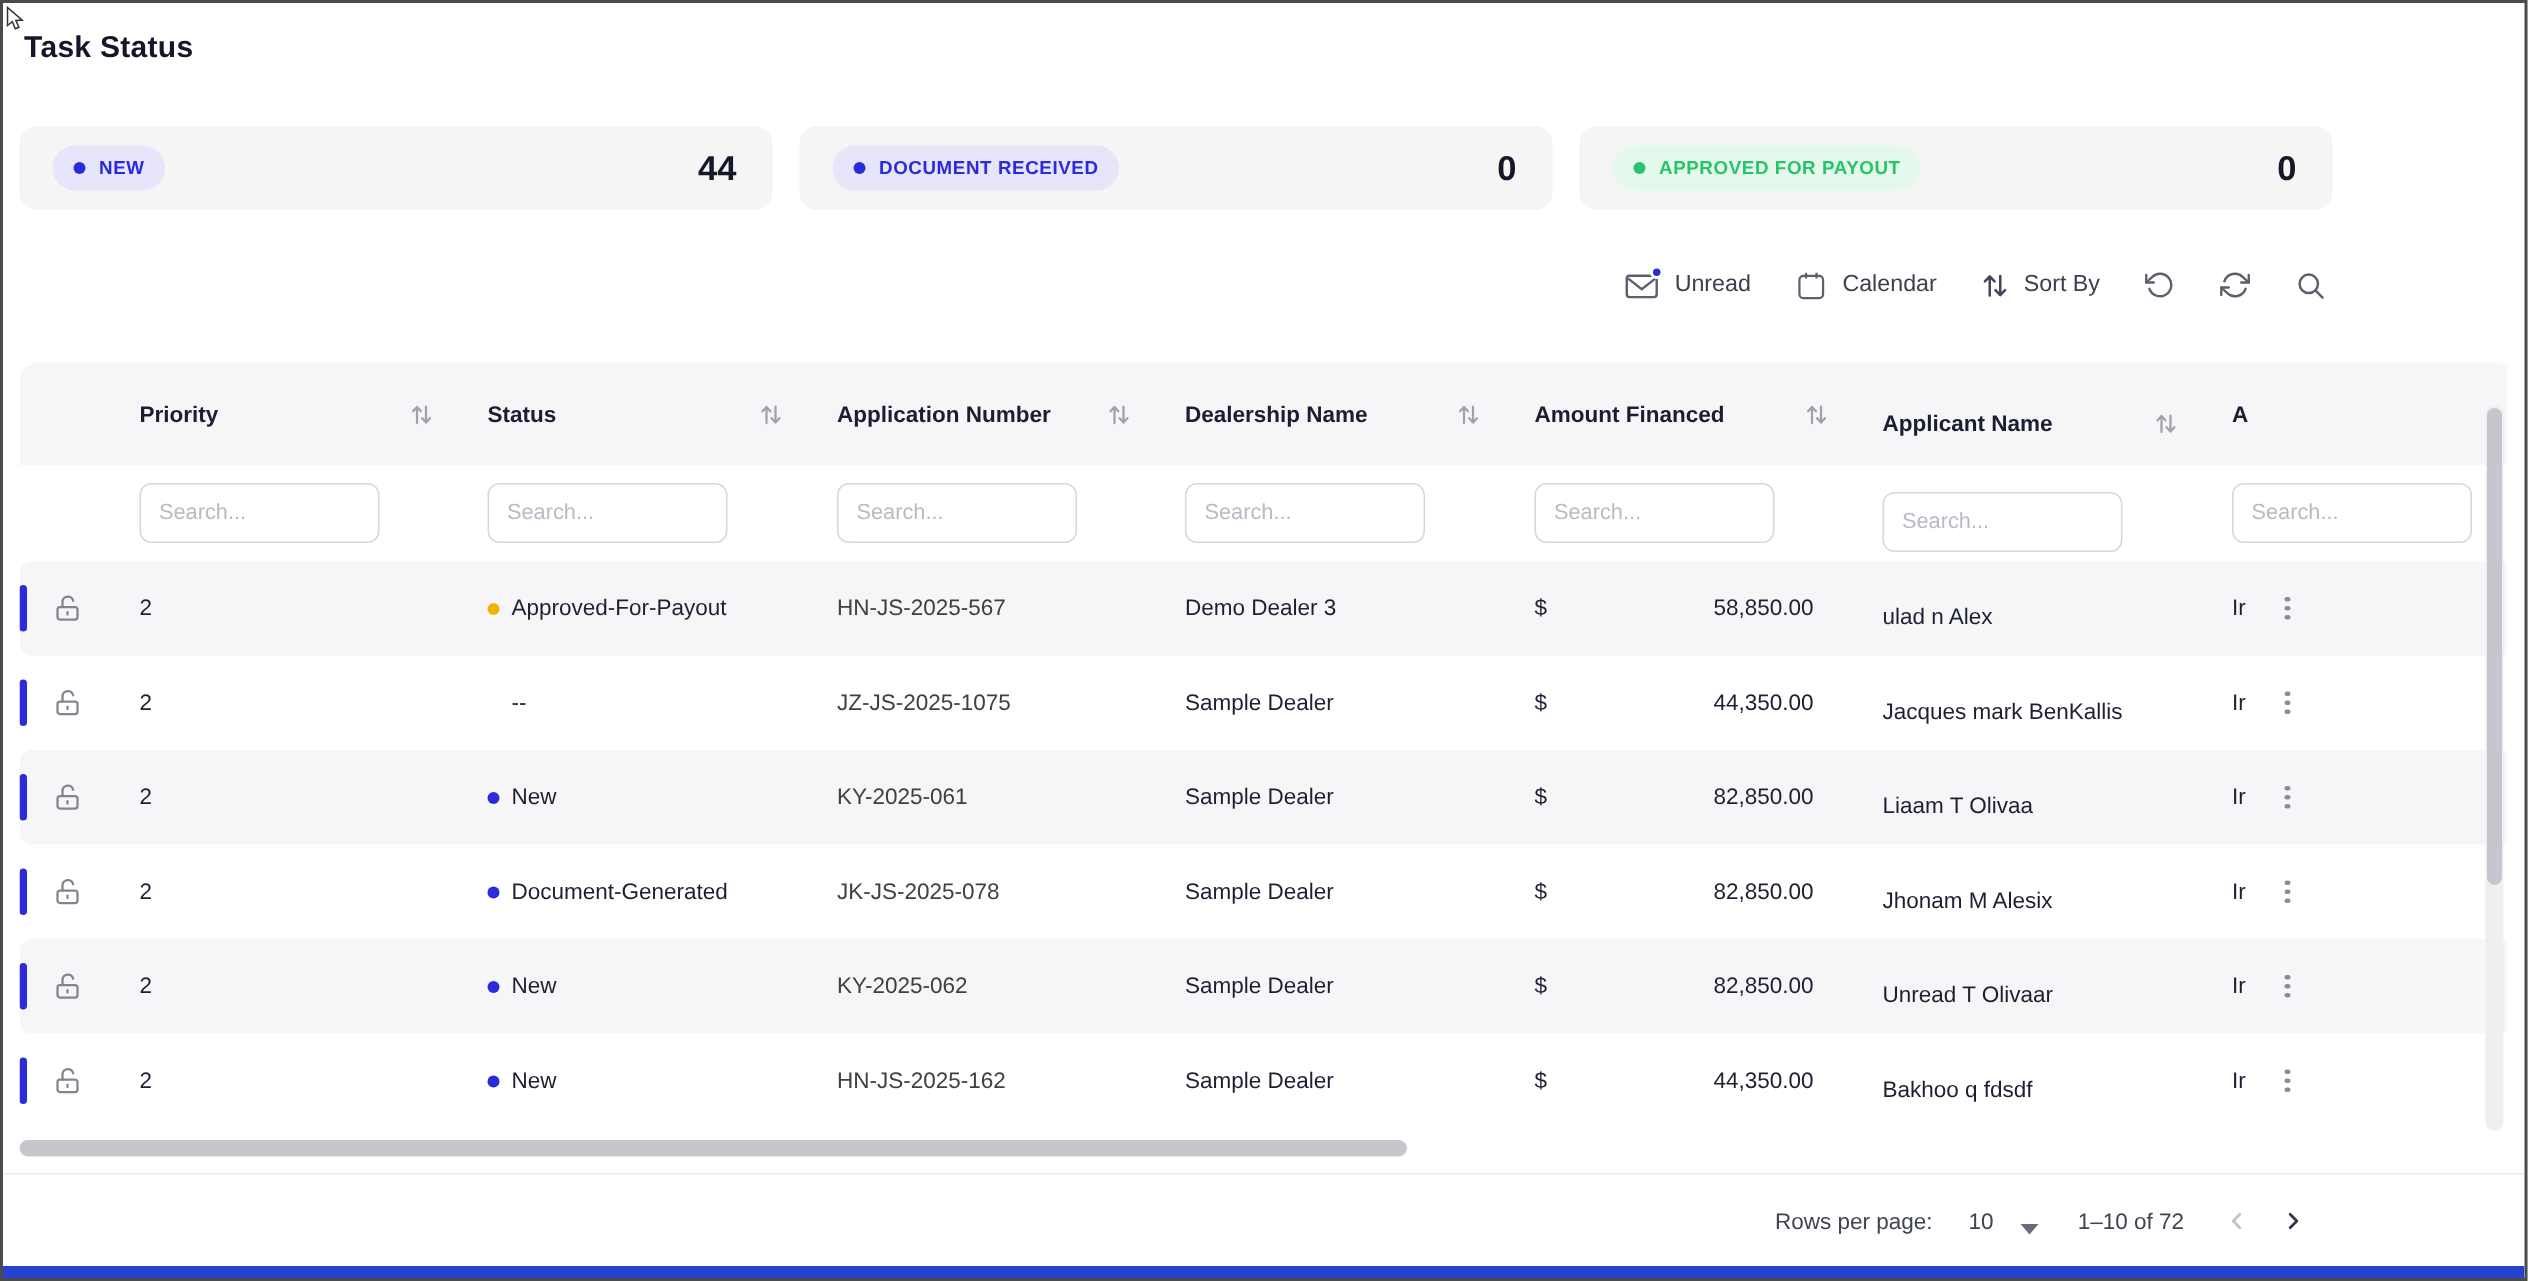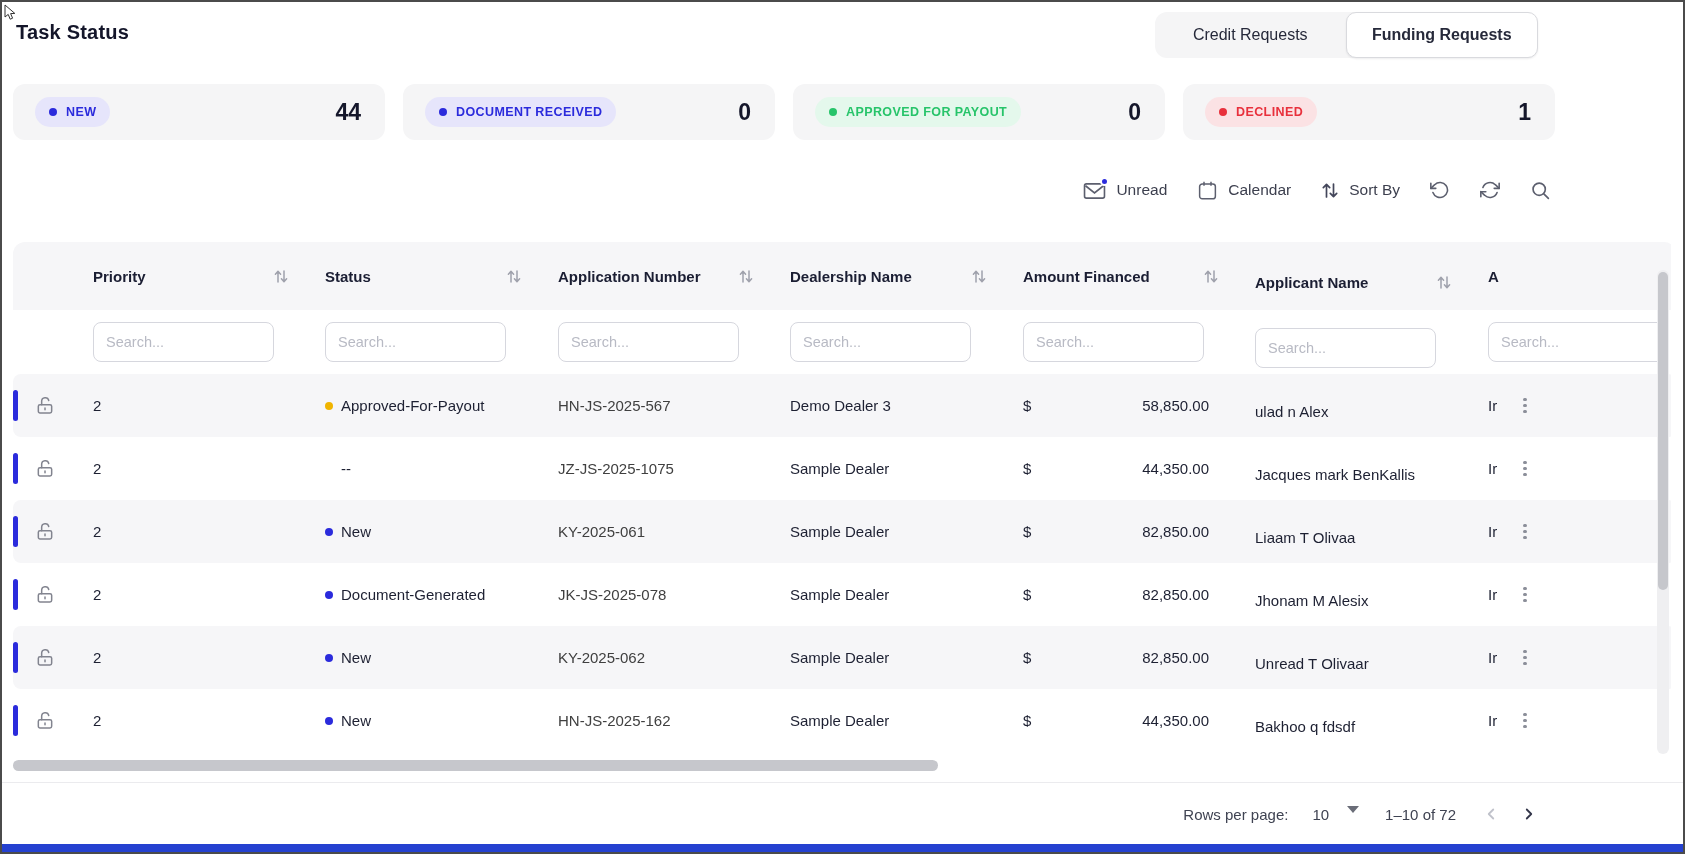--- a/index.html
+++ b/index.html
@@ -43,65 +43,61 @@
   .row{ height:63px; align-items:center; border-radius:8px; position:relative; }
   .row.alt{ background:#f6f6f8; }
   .c0{ width:64px; flex:none; display:flex; align-items:center; justify-content:center; }
   .c1{ width:232px; flex:none; } .c2{ width:233px; flex:none; } .c3{ width:232px; flex:none; }
   .c4{ width:233px; flex:none; } .c5{ width:232px; flex:none; } .c6{ width:233px; flex:none;margin-top:12px; }
   .c7{ width:194px; flex:none; }
   .th{ display:flex; align-items:center; justify-content:space-between; padding:0 20px 0 16px;
     font-size:15px; font-weight:700; color:#1b1e33; }
   .th .label{ white-space:nowrap; }
   .search-cell{ padding:0 16px; }
-  .search-input{ width:181px; height:40px; border:1px solid #d6d7de; border-radius:8px;
+  .search-input{ width:160px; height:40px; border:1px solid #d6d7de; border-radius:8px;
     font-size:14.5px; padding:0 12px; color:#ec4899; outline:none; background:#fff; }
   .search-input::placeholder{ color:#b8bac4; }
   .cell{ padding-left:16px; font-size:15px; color:#1d2032; white-space:nowrap; overflow:hidden; }
   .status-cell{ display:flex; align-items:center; gap:8px; }
   .amount-cell{ display:flex; align-items:center; justify-content:space-between; padding-right:30px; }
   .applink{ color:#404040; cursor:pointer; }
   .indicator{ position:absolute; left:0; top:16px; width:5px; height:31px; border-radius:3px; background:#2b2bdc; }
   .extra-cell{ display:flex; align-items:center; gap:22px; }
   .kebab{ display:flex; flex-direction:column; gap:2.5px; cursor:pointer; padding:4px; }
   .kebab i{ width:3.5px; height:3.5px; border-radius:50%; background:#8b8e99; }
   
   .vscroll{ position:absolute; right:14px; top:268px; width:12px; height:484px; background:#efeff1; border-radius:6px; }
   .vscroll .thumb{ position:absolute; left:1px; top:2px; width:10px; height:318px; background:#c6c7cc; border-radius:5px; }
   .hscroll{ position:absolute; left:11px; top:758px; width:1639px; height:12px; }
   .hscroll .thumb{ position:absolute; left:0; top:0; width:925px; height:11px; background:#c6c7cc; border-radius:6px; }
   .divider{ position:absolute; left:0; top:780px; width:100%; height:1px; background:#ebebee; }
   
   .pagination{ position:absolute; right:145px; top:790px; height:44px; display:flex; align-items:center; gap:26px;
     font-size:15px; color:#3f4352; }
   .perpage{ display:flex; align-items:center; gap:24px; }
-  .pp-select{ display:flex; align-items:flex-start; gap:18px; cursor:pointer; }
+  .pp-select{ display:flex; align-items:flex-end; gap:18px; cursor:pointer; }
   .caret-down{ width:0; height:0; border-left:6px solid transparent; border-right:6px solid transparent;
     border-top:7px solid #6a6d78; }
   .pg-chevrons{ display:flex; align-items:center; gap:20px; }
   .chev{ display:flex; cursor:pointer; }
   .chev.disabled{ cursor:default; }
   
   .bottom-bar{ position:absolute; left:0; bottom:0; width:100%; height:8px; background:#2541d0; }
 </style>
 </head>
 <body>
 
 <div class="screen">
 
   <svg class="cursor" width="14" height="18" viewBox="0 0 14 18">
     <path d="M1 1 L1 13 L4.2 10.4 L6.2 15.2 L8.6 14.2 L6.6 9.6 L10.8 9.4 Z" fill="#fff" stroke="#333" stroke-width="1"></path>
   </svg>
 
   <div class="page-title">Task Status</div>
 
-  <div class="tab-group">
-    <div class="tab">Credit Requests</div>
-    <div class="tab active">Funding Requests</div>
-  </div>
 
   <div class="stats">
     <div class="card">
       <span class="pill" style="background: rgb(230, 229, 251); color: rgb(43, 43, 220);">
         <span class="dot" style="background: rgb(43, 43, 220);"></span>
         <span>NEW</span>
       </span>
       <span class="count">44</span>
     </div>
     <div class="card">
@@ -110,27 +106,20 @@
         <span>DOCUMENT RECEIVED</span>
       </span>
       <span class="count">0</span>
     </div>
     <div class="card">
       <span class="pill" style="background: rgb(228, 248, 236); color: rgb(39, 196, 106);">
         <span class="dot" style="background: rgb(39, 196, 106);"></span>
         <span>APPROVED FOR PAYOUT</span>
       </span>
       <span class="count">0</span>
-    </div>
-    <div class="card">
-      <span class="pill" style="background: rgb(251, 226, 228); color: rgb(232, 48, 60);">
-        <span class="dot" style="background: rgb(232, 48, 60);"></span>
-        <span>DECLINED</span>
-      </span>
-      <span class="count">1</span>
     </div>
   </div>
 
   <div class="toolbar">
     <div class="tool">
       <span class="env-wrap">
         <svg width="23" height="19" viewBox="0 0 24 20" fill="none" stroke="#5c5f6e" stroke-width="1.7">
           <rect x="1.5" y="3" width="21" height="15" rx="2"></rect>
           <path d="M2.5 5 L12 12.5 L21.5 5"></path>
         </svg>

